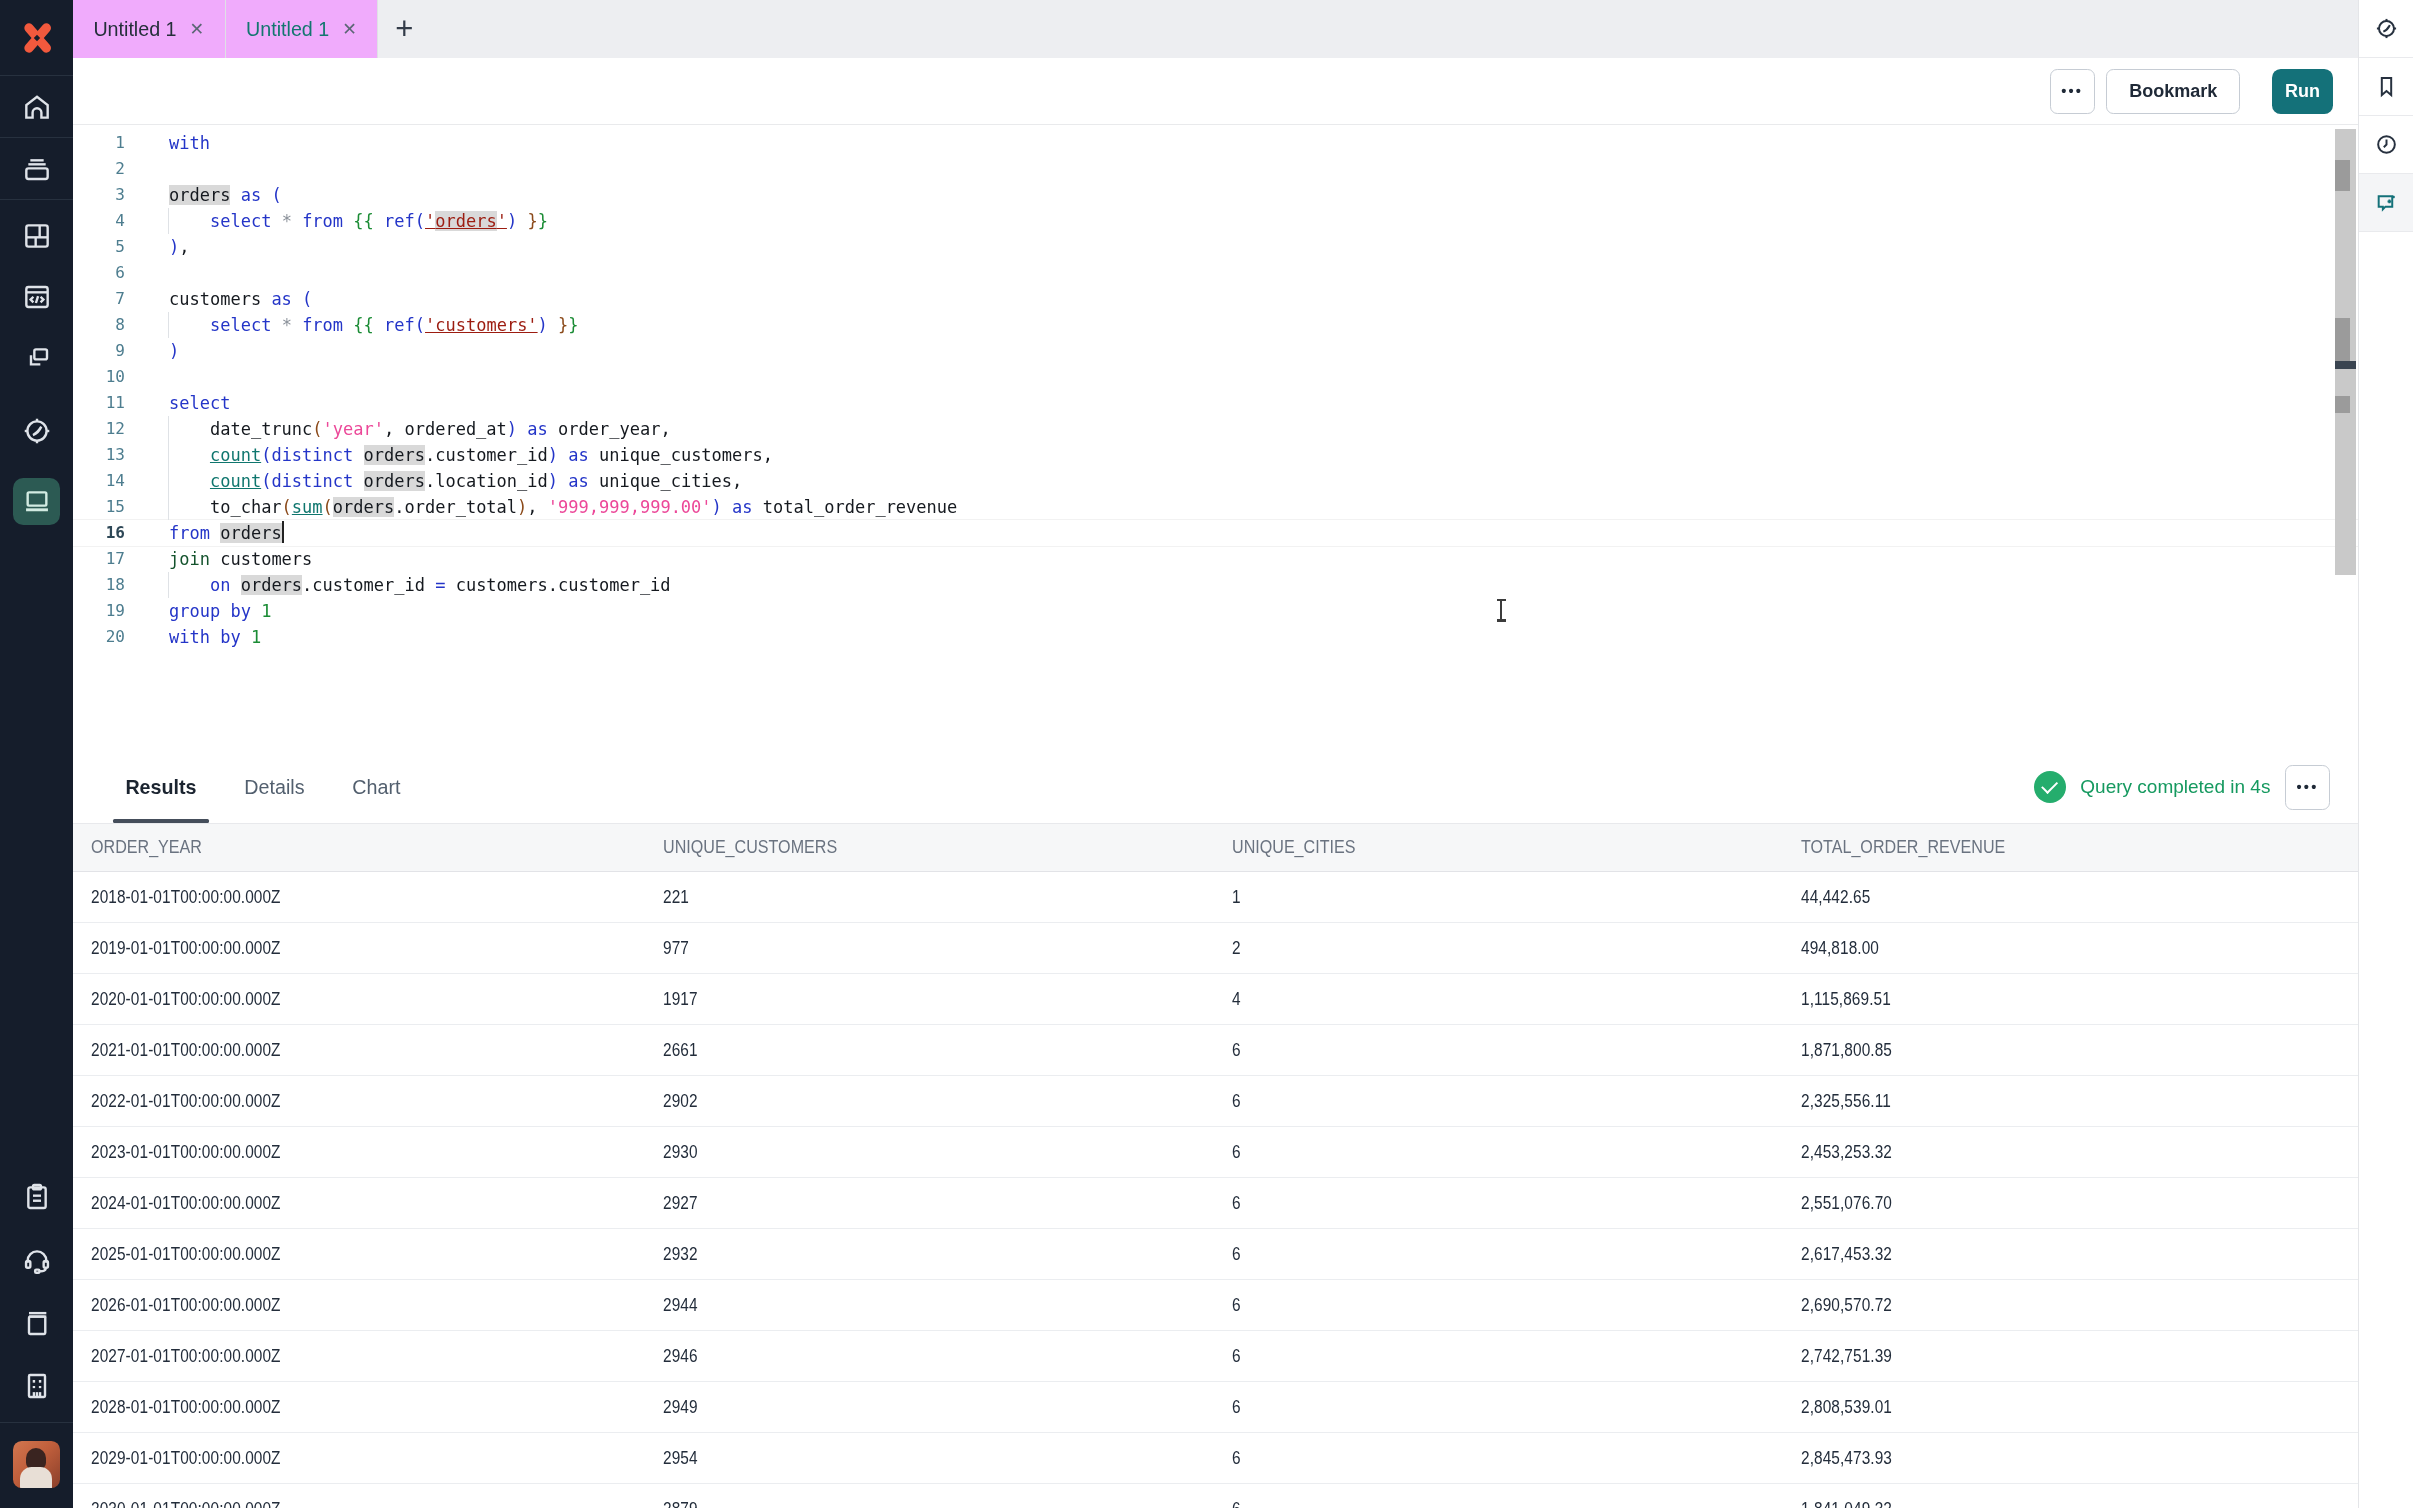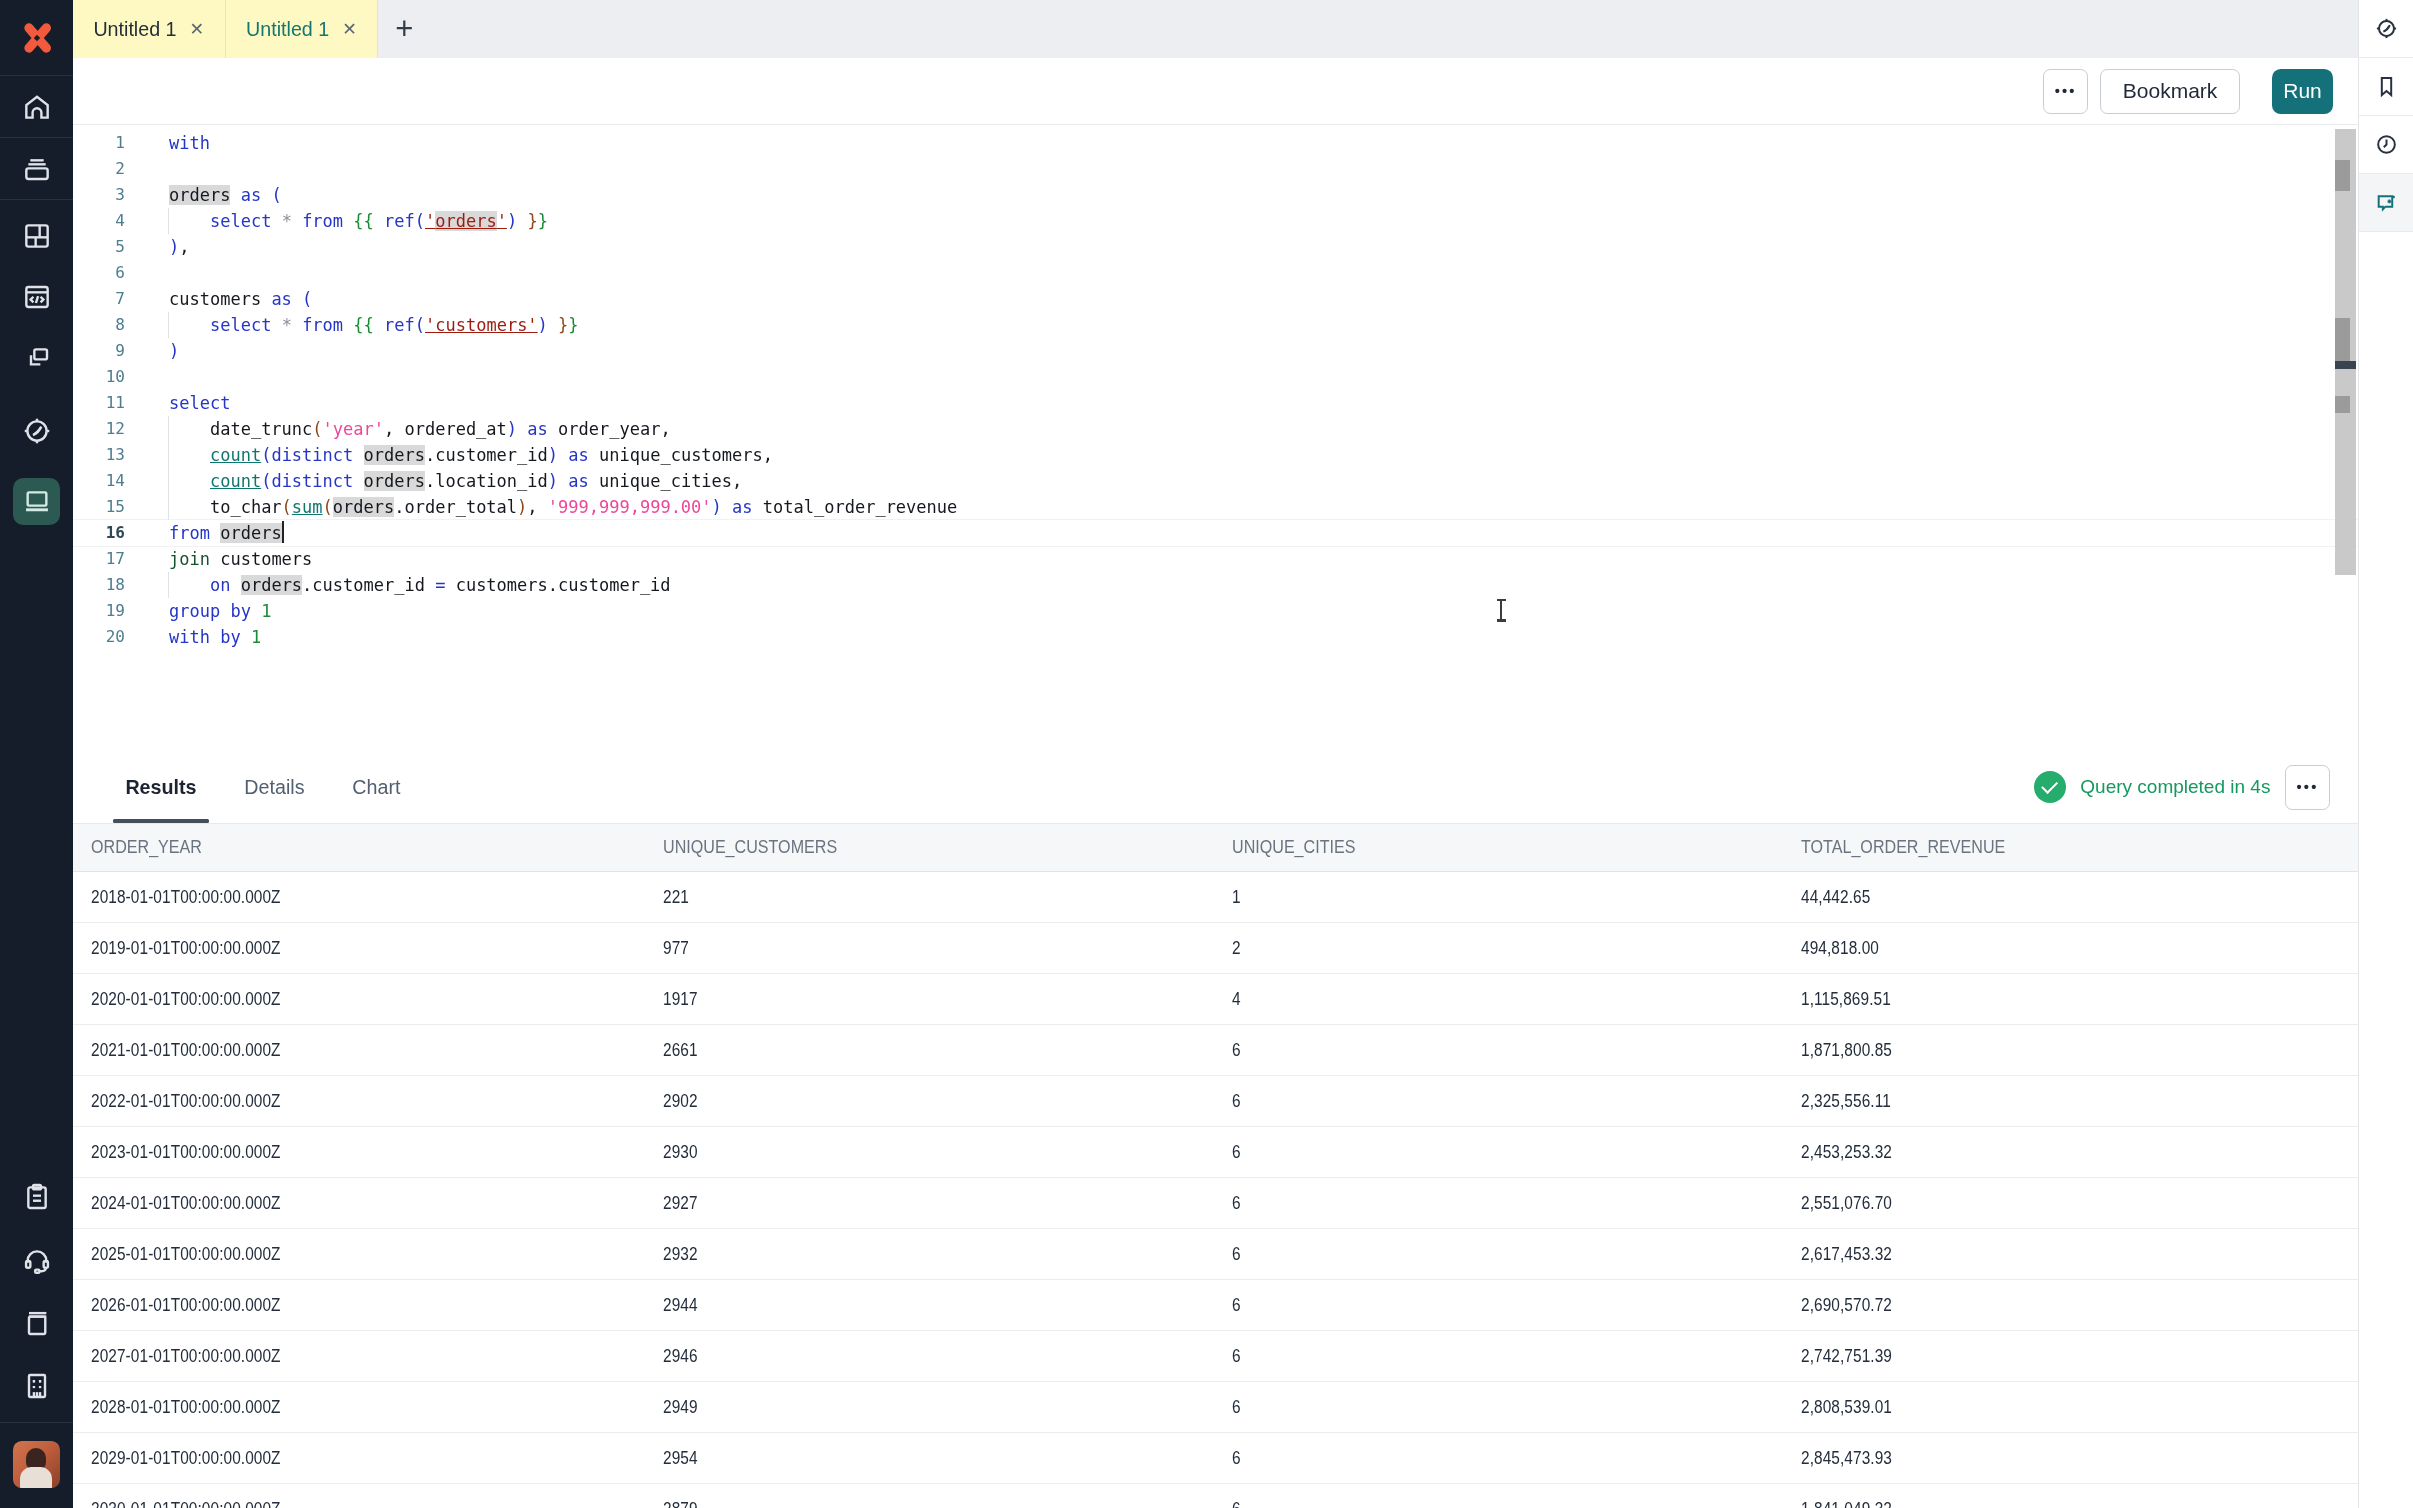--- a/index.html
+++ b/index.html
@@ -34,33 +34,33 @@
     border-left:0.7px solid #e4e5e8; }
   .rsb-cell { width:100%; height:58px; display:flex; align-items:center; justify-content:center;
     border-bottom:0.7px solid #e9eaed; }
   .rsb-cell.ai { background:#f4f5f7; }
 
   
   .center { position:absolute; left:73px; right:55px; top:0; bottom:0; }
 
   
   .tabbar { height:58px; background:#edeef1; display:flex; align-items:stretch; }
-  .tab { background:#fef9c3; display:flex; align-items:center; gap:13px; padding:0 20.4px;
+  .tab { background:#f0abfc; display:flex; align-items:center; gap:13px; padding:0 20.4px;
     border-right:0.7px solid #dfe1e5; font-size:19.7px; }
   .tab .lbl { color:#252f3a; }
   .tab.teal .lbl { color:#13766f; }
   .tab .x { color:#5b6675; font-size:17.5px; cursor:default; }
   .newtab { width:52px; display:flex; align-items:center; justify-content:center;
     font-size:31px; font-weight:300; color:#333c49; }
 
   
   .toolbar { height:67px; background:#fff; border-bottom:0.7px solid #e9eaec;
     display:flex; align-items:center; justify-content:flex-end; gap:11.7px; padding-right:25px; }
   .btn { height:45px; border:1.1px solid #c6ccd4; border-radius:7.3px; background:#fff;
-    display:flex; align-items:center; justify-content:center; font-size:21px; color:#1f2937; }
+    display:flex; align-items:center; justify-content:center; font-size:18px; color:#1f2937;font-weight:bold; }
   .btn.more { width:45px; font-size:14.6px; letter-spacing:2.2px; font-weight:bold; }
   .btn.bookmark { padding:0 22px; }
   .btn.run { width:61px; background:#147179; border:none; color:#fff; border-radius:8.7px;margin-left:20px; }
 
   
   .editor { position:relative; height:625px; background:#fff; padding-top:5.1px; overflow:hidden; }
   .cl { display:flex; height:26px; line-height:26px;
     font-family:"DejaVu Sans Mono", monospace; font-size:17px; white-space:pre; }
   .cl .ln { width:52px; text-align:right; color:#4d7d8f; font-size:16px; flex:none; }
   .cl .code { margin-left:44px; position:relative; }

